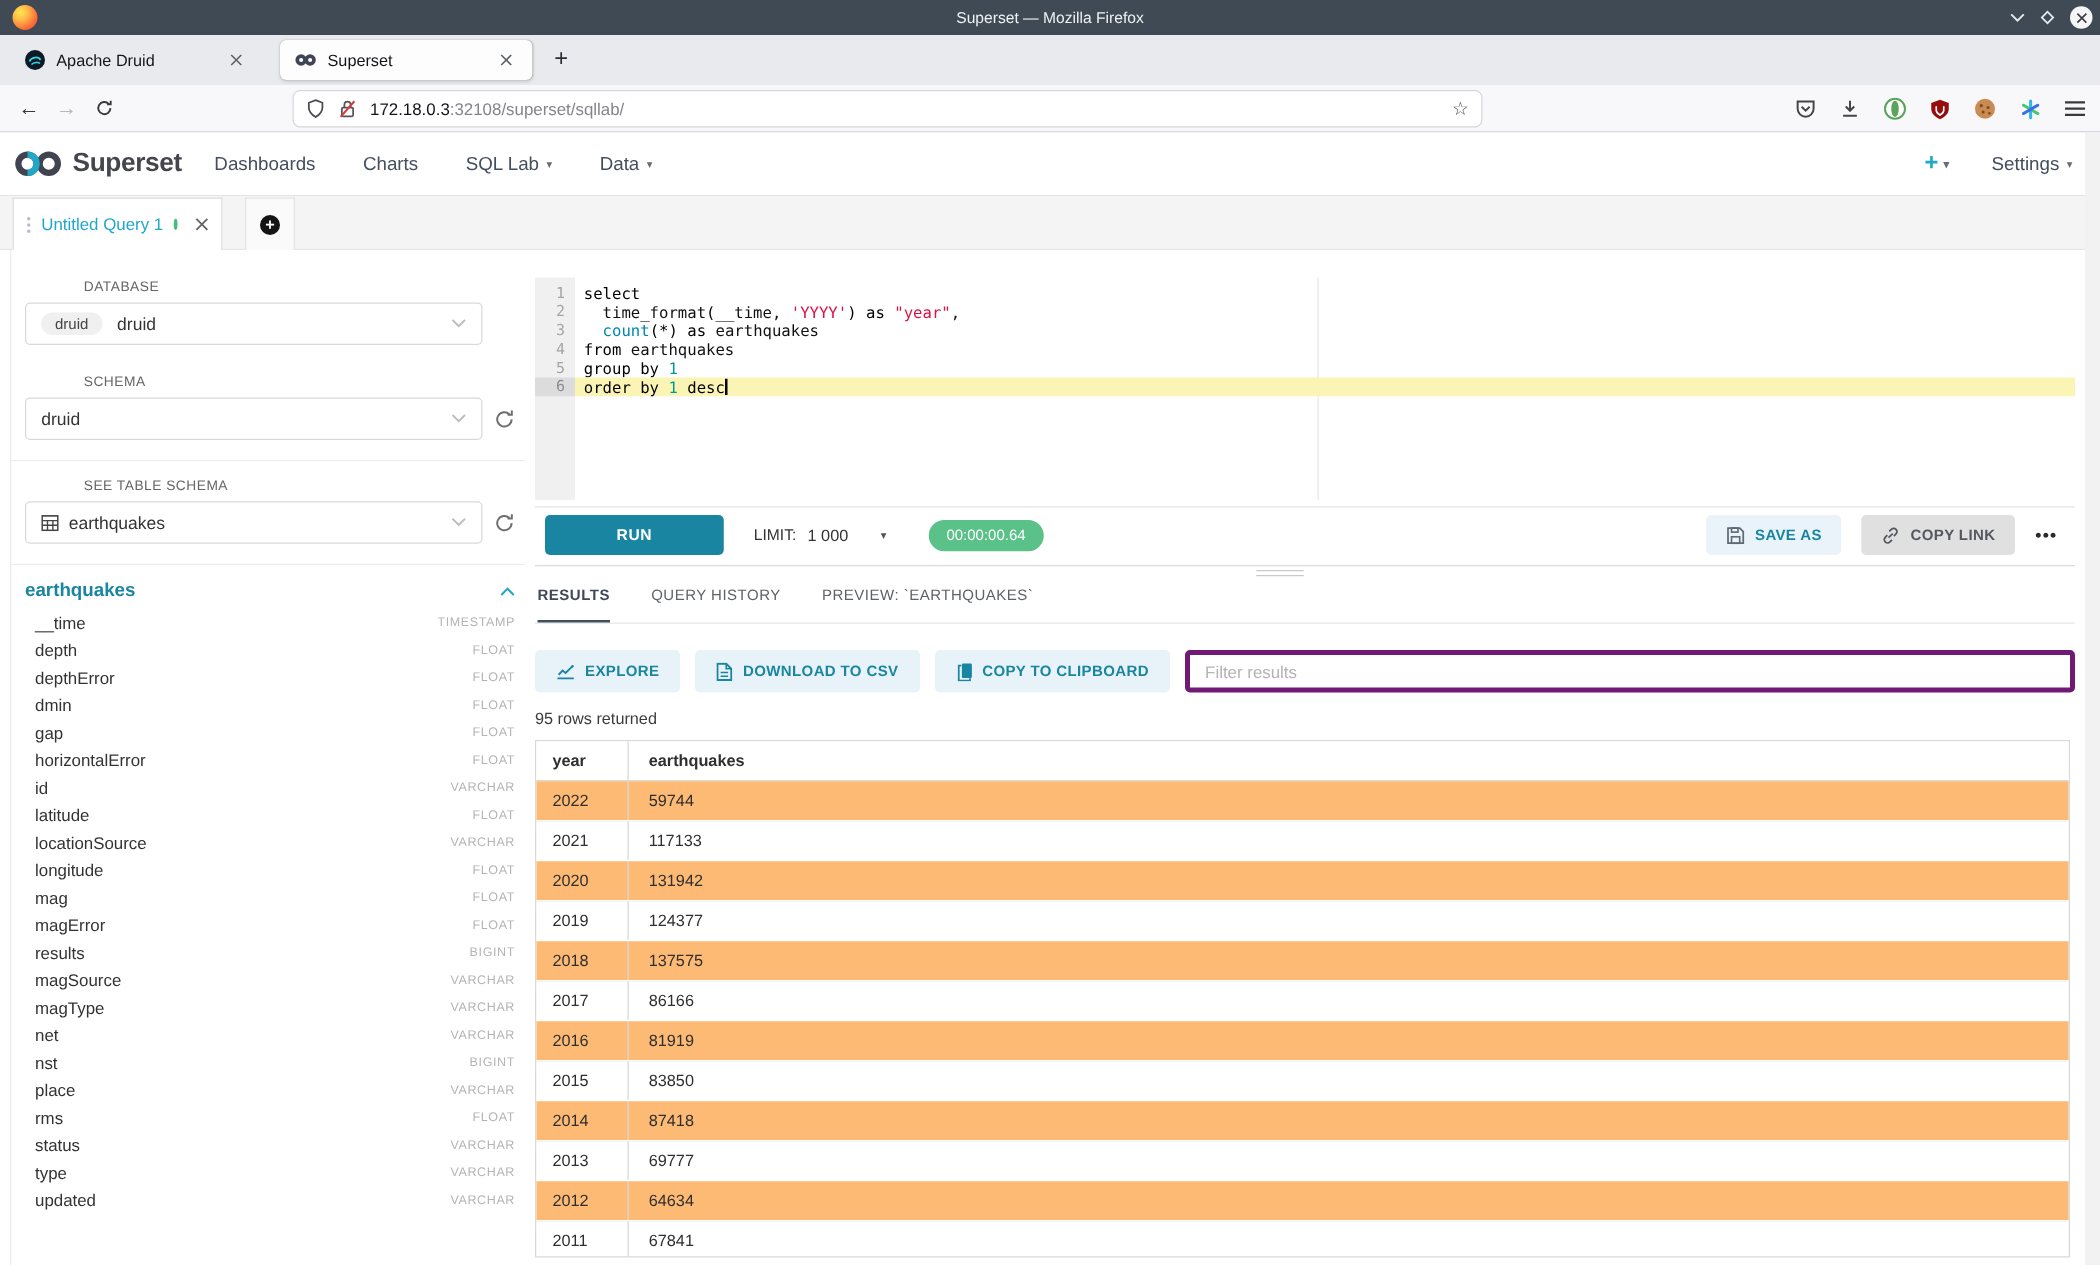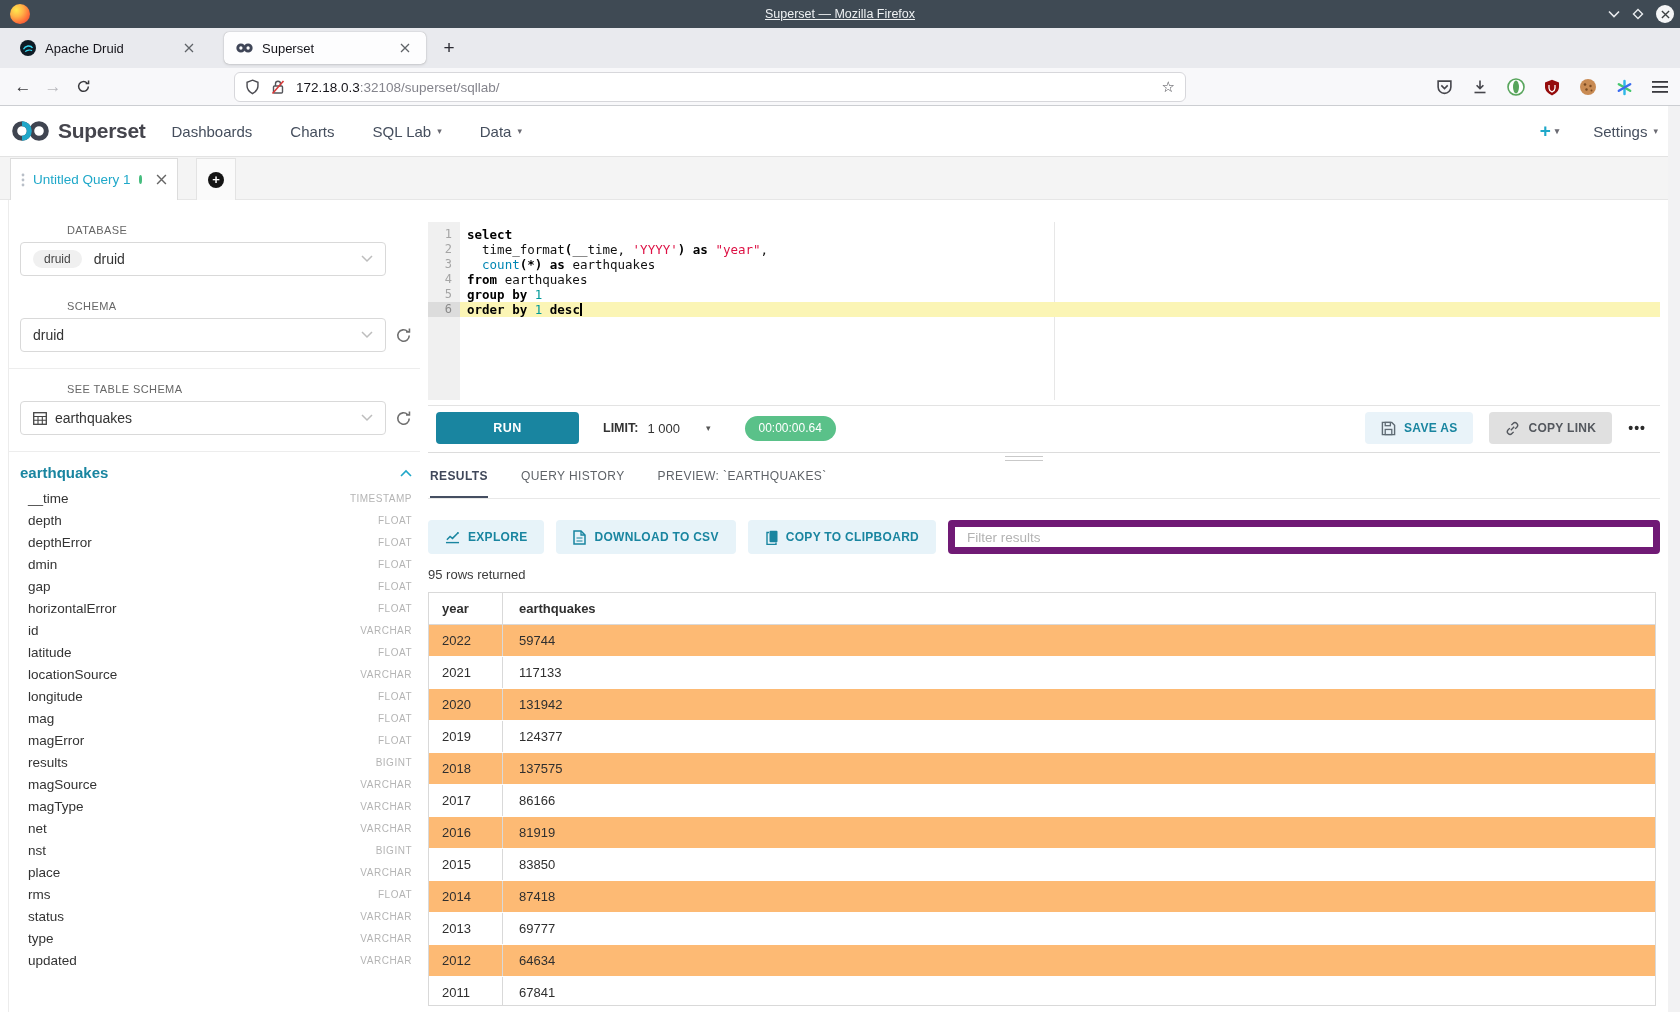--- a/index.html
+++ b/index.html
@@ -4,21 +4,21 @@
 <style>
   * { margin:0; padding:0; box-sizing:border-box; }
   html,body { width:1680px; height:1012px; overflow:hidden; }
   body { font-family:"Liberation Sans", sans-serif; background:#fff; }
   .screen { position:relative; width:1680px; height:1012px; background:#fff; }
 
   
   .titlebar { position:absolute; left:0; top:0; width:1680px; height:28px; background:#3f4a54; display:flex; align-items:center; }
   .ff-logo { position:absolute; left:10px; top:4px; width:20px; height:20px; border-radius:50%;
     background:radial-gradient(circle at 32% 30%, #ffe94d 0%, #ffb347 35%, #ff7139 65%, #e23b2e 100%); }
-  .win-title { position:absolute; left:0; right:0; text-align:center; color:#eef1f3; font-size:12.5px;text-decoration:underline; }
+  .win-title { position:absolute; left:0; right:0; text-align:center; color:#eef1f3; font-size:12.5px; }
   .win-controls { position:absolute; right:6px; top:0; height:28px; display:flex; align-items:center; gap:12px; }
   .win-close-btn { width:18px; height:18px; border-radius:50%; background:#f5f6f7; display:flex; align-items:center; justify-content:center; }
 
   
   .tabbar { position:absolute; left:0; top:28px; width:1680px; height:40px; background:#e9eaee; display:flex; align-items:center; }
   .btab { display:flex; align-items:center; height:32px; padding:0 10px 0 12px; border-radius:5px; margin-left:4px; width:202px; }
   .btab .btab-title { font-size:13px; color:#15141a; margin-left:9px; flex:1; white-space:nowrap; overflow:hidden; }
   .btab.active { background:#fdfdfe; box-shadow:0 0 1px rgba(0,0,0,.35), 0 1px 3px rgba(0,0,0,.12); }
   .tab-x { width:22px; height:22px; display:flex; align-items:center; justify-content:center; border-radius:3px; }
   .newtab-btn { width:30px; height:30px; margin-left:8px; display:flex; align-items:center; justify-content:center; font-size:19px; color:#2b2b33; border-radius:4px; }
@@ -80,50 +80,50 @@
 
   
   .editor { position:absolute; left:0; top:22px; width:1232px; height:178px; display:flex; font-family:"DejaVu Sans Mono", monospace; }
   .gutter { width:32px; background:#f0f0f0; padding-top:5px; }
   .gnum { height:15px; line-height:15px; text-align:right; padding-right:8px; font-size:12px; color:#a5a5a5; }
   .gnum.gactive { background:#dcdcdc; color:#8a8a8a; }
   .code { flex:1; position:relative; padding-top:5px; background:#fff; }
   .print-margin { position:absolute; left:594px; top:0; bottom:0; width:1px; background:#e7e7e7; z-index:0; }
   .cline { position:relative; z-index:1; height:15px; line-height:15px; font-size:12.5px; padding-left:7px; white-space:pre; }
   .cline.lactive { background:#fbf5b5; }
-  .tk-kw { font-weight:bold; color:#000; }
+  .tk-kw { font-weight:normal; color:#000; }
   .tk-pl { color:#111; }
   .tk-str { color:#dd1144; }
   .tk-num { color:#099; }
   .tk-fn { color:#0086b3; }
   .cursor { display:inline-block; width:2px; height:13px; background:#000; vertical-align:-2px; }
 
   
   .sql-toolbar { position:absolute; left:0; top:205px; width:1232px; height:45px; border-top:1px solid #e3e3e3; display:flex; align-items:center; padding:0 14px 0 8px; }
   .run-btn { width:143px; height:32px; background:#1985a0; color:#fff; font-weight:bold; font-size:12.5px; letter-spacing:0.5px; border:none; border-radius:4px; display:flex; align-items:center; justify-content:center; }
   .limit-group { display:flex; align-items:center; margin-left:24px; }
-  .limit-label { font-size:12.5px; color:#333; font-weight:bold; }
+  .limit-label { font-size:12.5px; color:#333; font-weight:normal; }
   .limit-value { font-size:13px; color:#333; margin-left:9px; }
   .limit-caret { margin-left:26px; font-size:9px; color:#555; }
   .timer-pill { margin-left:34px; height:25px; border-radius:13px; background:#5ac189; color:#fff; font-size:12px; display:flex; align-items:center; padding:0 14px; }
   .toolbar-right { margin-left:auto; display:flex; align-items:center; gap:16px; }
   .saveas-btn { height:32px; background:#e9f3f9; border:none; border-radius:4px; display:flex; align-items:center; gap:8px; padding:0 16px; color:#1985a0; font-weight:bold; font-size:12px; letter-spacing:0.3px; }
   .copylink-btn { height:32px; background:#e0e0e0; border:none; border-radius:4px; display:flex; align-items:center; gap:8px; padding:0 16px; color:#54585e; font-weight:bold; font-size:12px; letter-spacing:0.3px; }
   .more-btn { font-size:14px; color:#2b2b2b; font-weight:bold; letter-spacing:1px; }
 
   
   .south { position:absolute; left:0; top:252px; width:1232px; height:560px; border-top:1px solid #dcdcdc; }
   .drag-handle { position:absolute; left:577px; top:3px; width:38px; }
   .drag-handle div { height:1px; background:#c9c9c9; margin-bottom:3px; }
   .res-tabs { display:flex; padding:16px 0 0 2px; border-bottom:1px solid #e8e8e8; }
   .res-tab { font-size:12px; letter-spacing:0.4px; color:#5f6368; margin-right:33px; padding-bottom:13px; }
   .res-tab.active { color:#40485a; font-weight:bold; border-bottom:2px solid #454e61; }
   .res-actions { display:flex; align-items:center; margin-top:21px; gap:12px; }
   .lightblue-btn { height:34px; background:#e7f3f9; border:none; border-radius:4px; display:flex; align-items:center; gap:8px; padding:0 17px; color:#1985a0; font-weight:bold; font-size:12px; letter-spacing:0.3px; }
-  .filter-input { flex:1; height:34px; border:7px solid #701a75; border-radius:4px; padding:0 12px; font-size:13.5px; color:#333; font-family:"Liberation Sans", sans-serif; }
+  .filter-input { flex:1; height:34px; border:4px solid #701a75; border-radius:4px; padding:0 12px; font-size:13.5px; color:#333; font-family:"Liberation Sans", sans-serif; }
   .filter-input::placeholder { color:#b3b3b3; }
   .rows-returned { margin-top:13px; font-size:13px; color:#3c3c3c; }
   .rtable { margin-top:10px; width:1228px; height:414px; border:1px solid #d9d9d9; overflow:hidden; }
   .rhead { display:flex; height:32px; border-bottom:1px solid #d9d9d9; align-items:center; background:#fff; }
   .rrow { display:flex; height:32px; align-items:center; border-bottom:1px solid #fff; }
   .rrow.shade { background:#fdba74; }
   .cell { font-size:13px; color:#2f2f2f; }
   .c1 { width:74px; padding-left:13px; align-self:stretch; display:flex; align-items:center; border-right:1px solid #d9d9d9; }
   .c2 { padding-left:16px; }
   .rhead .cell { font-weight:bold; }

